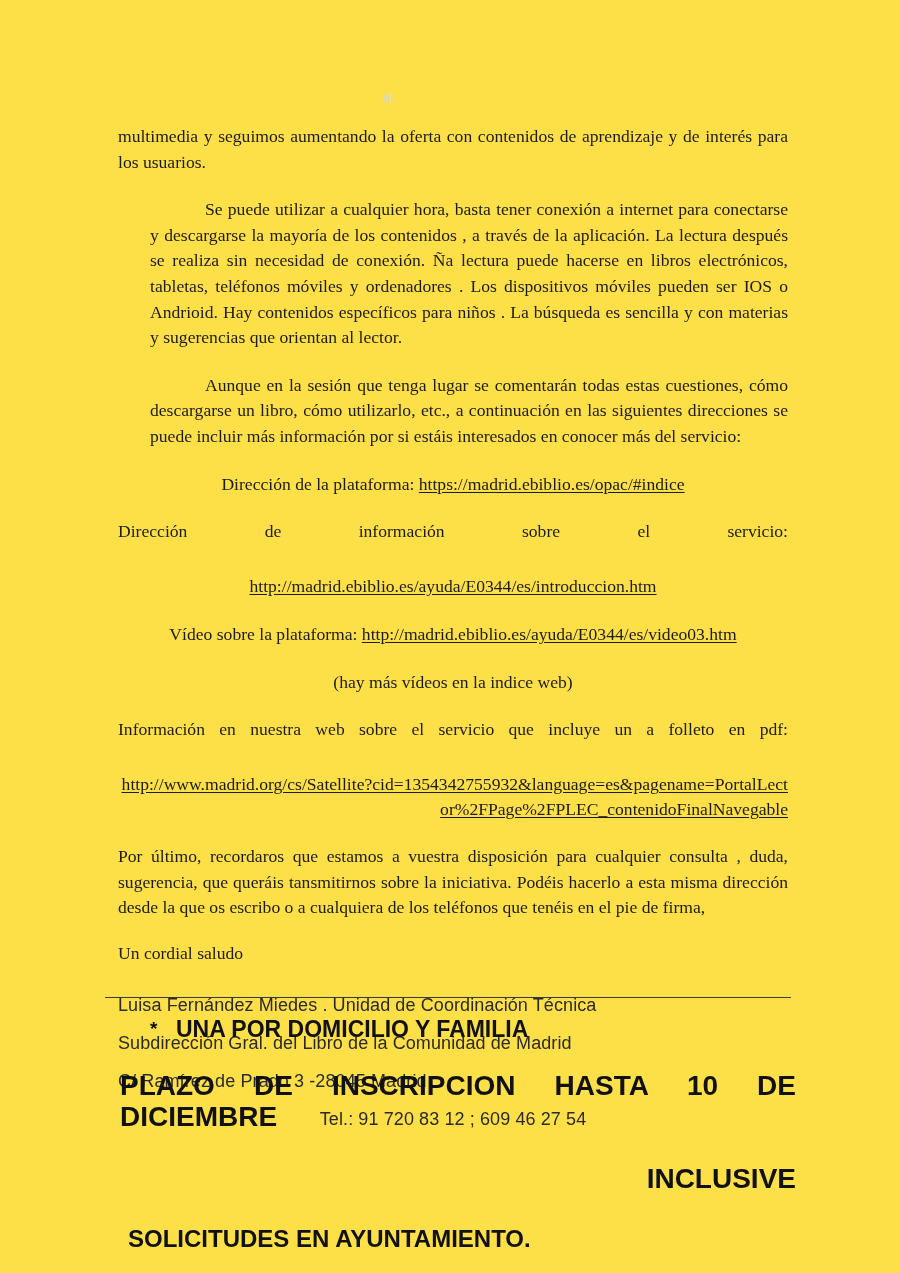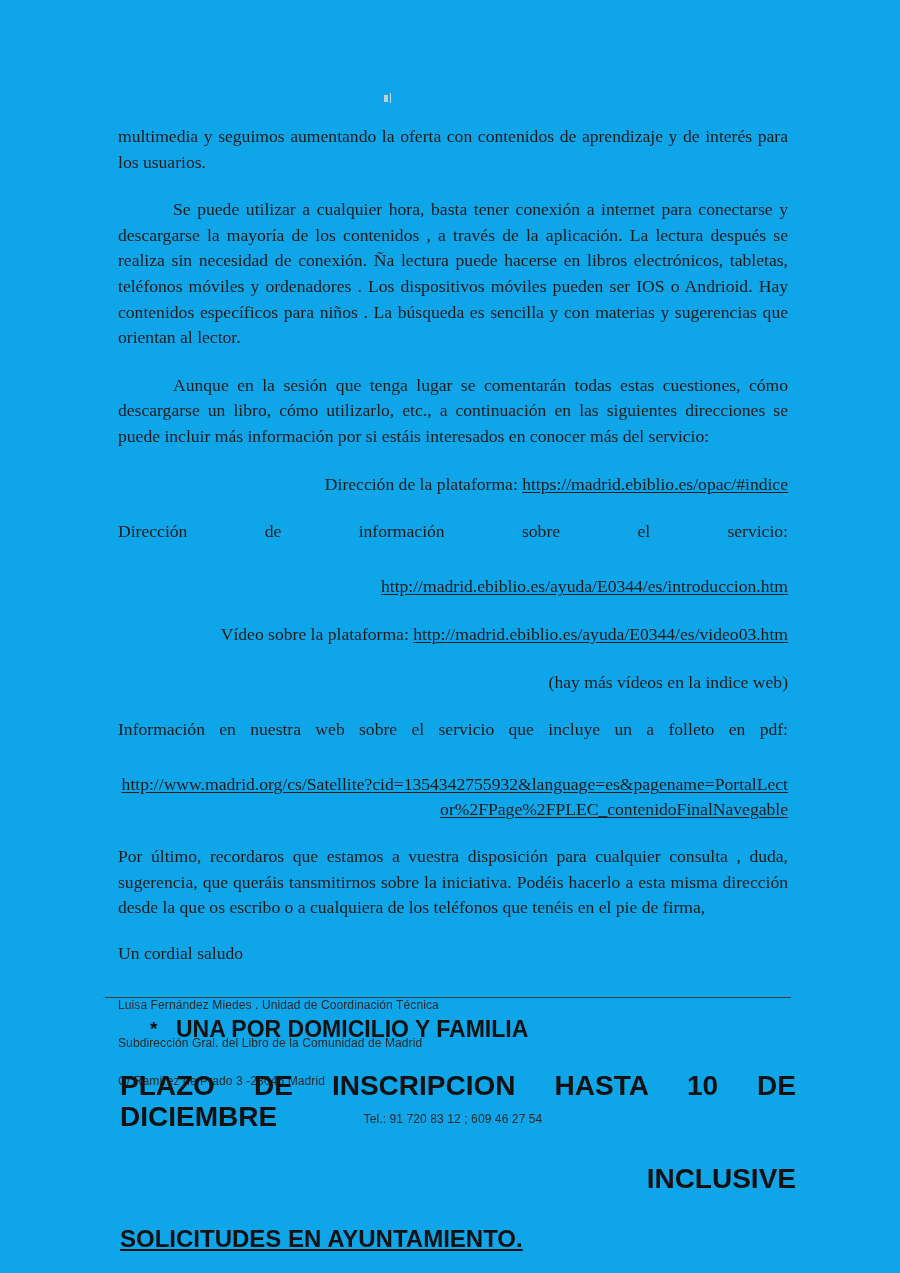--- a/index.html
+++ b/index.html
@@ -7,21 +7,21 @@
     margin: 0;
     padding: 0;
     background: #ffffff;
   }
 
   .page {
     position: relative;
     width: 900px;
     height: 1273px;
     margin: 0 auto;
-    background: #0ea5e9;
+    background: #fde047;
     overflow: hidden;
     box-sizing: border-box;
   }
 
   
   .scan-speck {
     position: absolute;
     left: 384px;
     top: 95px;
     width: 4px;
@@ -54,20 +54,21 @@
     text-justify: inter-word;
     margin: 0;
   }
 
   p.para {
     margin: 0 0 22px 0;
   }
 
   p.para.indent {
     text-indent: 55px;
+    margin-left: 32px;
   }
 
   p.para.tight {
     margin-bottom: 20px;
   }
 
   .link {
     text-decoration: underline;
     text-underline-offset: 2px;
     color: #1c1c1c;
@@ -80,33 +81,33 @@
     margin: 0 0 4px 0;
   }
   p.force-justify::after {
     content: "";
     display: inline-block;
     width: 100%;
   }
 
   p.url-line {
     margin: 0 0 22px 0;
-    text-align: right;
+    text-align: center;
   }
 
   p.url-block {
     margin: 0 0 22px 0;
     text-align: right;
     line-height: 25px;
   }
 
   
   .sig {
     font-family: "Liberation Sans", "DejaVu Sans", sans-serif;
-    font-size: 12px;
+    font-size: 18px;
     line-height: 16px;
     color: #2a2a2a;
     margin: 0 0 22px 0;
     letter-spacing: 0.1px;
   }
   .sig.first {
     margin-top: 30px;
   }
   .sig.last {
     margin-bottom: 6px;
@@ -167,22 +168,21 @@
     width: 100%;
   }
   .notice-plazo .last-line {
     display: block;
     text-align: right;
   }
 
   .notice-solicitudes {
     font-size: 24px;
     line-height: 30px;
-    margin: 0;
-    text-decoration: underline;
+    margin: 8px;
   }
 </style>
 </head>
 <body>
 
 <div class="page">
 
   <span class="scan-speck"></span>
   <span class="scan-speck tick"></span>
 

